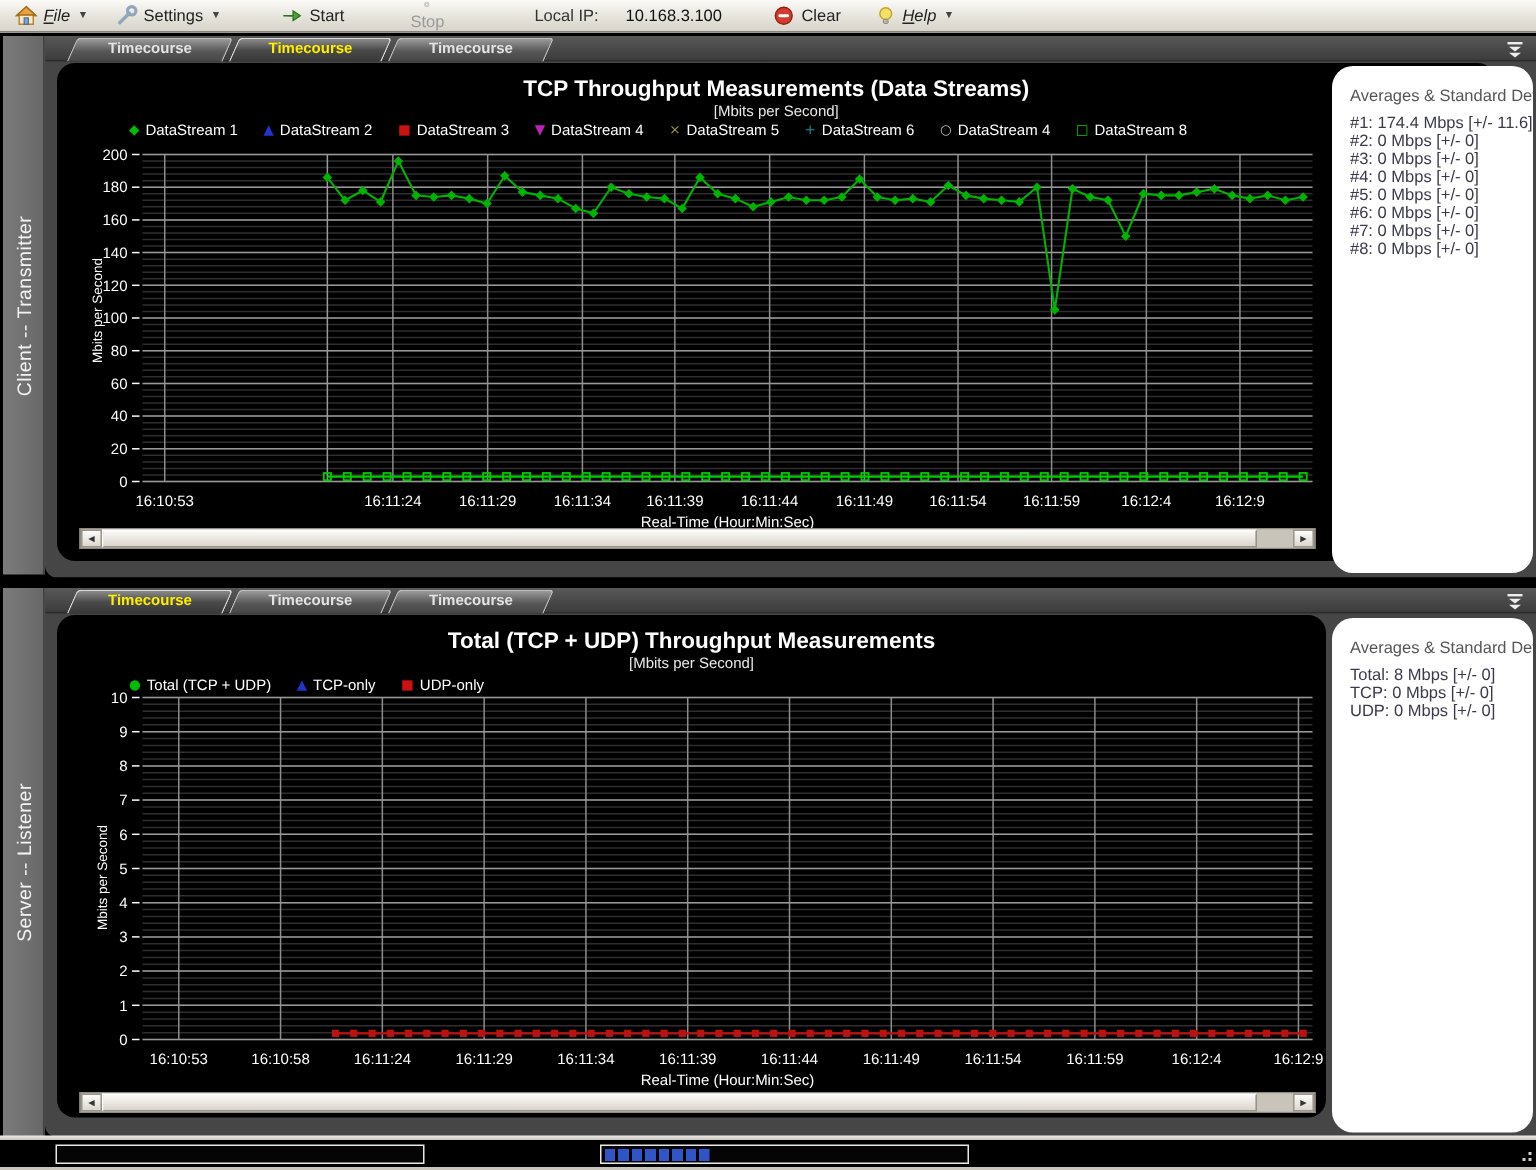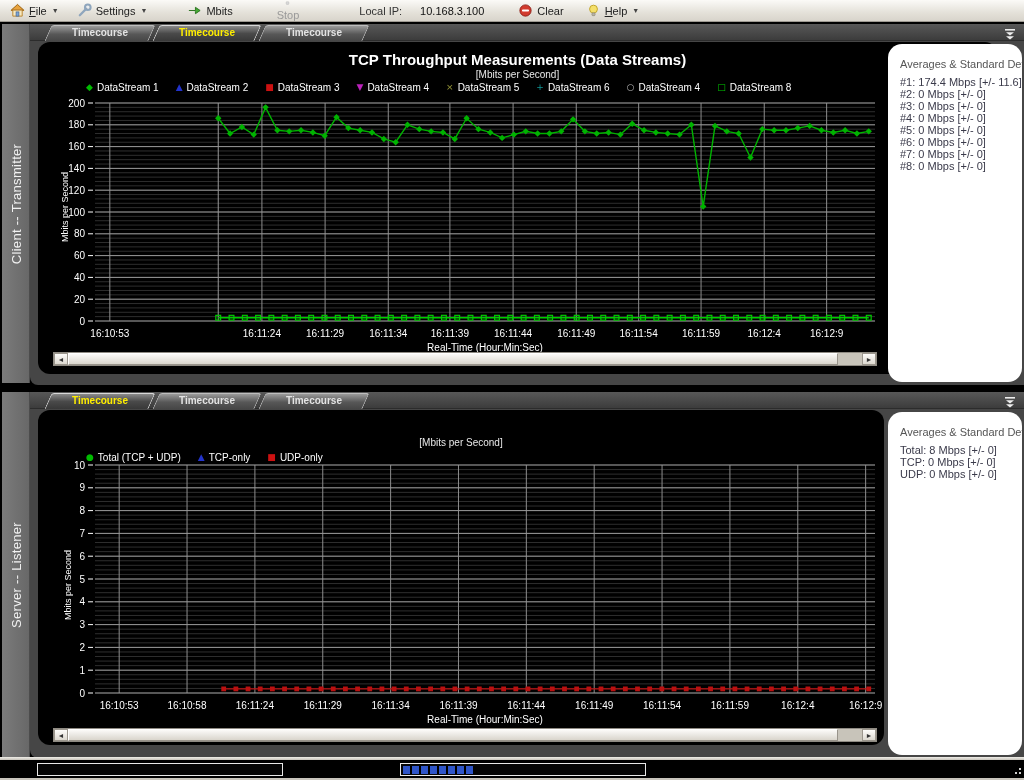--- a/index.html
+++ b/index.html
@@ -6,21 +6,21 @@
   html,body { background:#000; }
   body { font-family:"Liberation Sans", sans-serif; }
   #app { position:relative; width:1024px; height:780px; background:#000; overflow:hidden; }
 
   
   .toolbar { position:absolute; left:0; top:0; width:1024px; height:22px;
     background:linear-gradient(#fbfaf7,#e4e1d9 60%,#d8d4cb);
     border-bottom:1px solid #9e9a92; display:flex; align-items:center; font-size:11px; color:#222; }
   .tb-item { display:flex; align-items:center; gap:4px; height:20px; padding:0 4px; cursor:default; }
   .tb-item.disabled { color:#9a9a9a;flex-direction:column; }
-  .mnemonic { display:inline-block; }
+  .mnemonic { display:inline-block;font-style:italic; }
   .mnemonic::first-letter { text-decoration:underline; }
   .dd-arrow { font-size:7px; color:#444; margin-left:1px; }
   .tb-label { color:#333; }
   .tb-value { color:#111; }
   .icon16 { width:15px; height:15px; display:inline-block; }
   .star-glyph { color:#f0c235; font-size:13px; font-family:"DejaVu Sans", sans-serif; text-shadow:0 0 1px #b98d1b; }
 
   
   .side-strip { position:absolute; left:2px; width:28px; background:linear-gradient(90deg,#7b7b7b,#686868); border-right:1px solid #4c4c4c; }
   .side-strip span { position:absolute; left:50%; top:50%; transform:translate(-50%,-50%) rotate(-90deg); white-space:nowrap; color:#f2f2f2; font-size:13px; letter-spacing:.3px; }
@@ -91,21 +91,21 @@
         <circle cx="11.5" cy="4.5" r="3" fill="none" stroke="#8fa6bd" stroke-width="2.2"></circle>
         <circle cx="11.5" cy="4.5" r="1.2" fill="#e9edf2"></circle>
       </svg>
       <span>Settings</span>
       <span class="dd-arrow">▼</span>
     </div>
     <div class="tb-item" style="margin-left:32px">
       <svg class="icon16" viewBox="0 0 16 16">
         <path d="M2 8 h7 v-3.4 L14 8 L9 11.4 V8.9" fill="#44aa33" stroke="#2c7220" stroke-width="1"></path>
       </svg>
-      <span>Mbits</span>
+      <span>Start</span>
     </div>
     <div class="tb-item disabled" style="margin-left:36px">
       <svg class="icon16" viewBox="0 0 16 16">
         <rect x="2.5" y="2.5" width="11" height="11" rx="2.5" fill="#c9c9c9" stroke="#a8a8a8"></rect>
         <path d="M5.5 5.5 L10.5 10.5 M10.5 5.5 L5.5 10.5" stroke="#fff" stroke-width="1.8"></path>
       </svg>
       <span>Stop</span>
     </div>
     <div class="tb-item" style="margin-left:52px">
       <span class="tb-label">Local IP:</span>
@@ -456,20 +456,21 @@
       <div class="collapse-btn" style="right:6px">
         <svg width="16" height="12" viewBox="0 0 16 12">
           <rect x="3" y="0" width="10" height="1.6" fill="#eee"></rect>
           <polygon points="4,3.2 12,3.2 8,6.4" fill="#eee"></polygon>
           <polygon points="4,7.2 12,7.2 8,10.4" fill="#eee"></polygon>
         </svg>
       </div>
     </div>
 
     <div class="chartbox" style="top:18px;width:846px;height:335px;">
+      <div class="chart-title" style="top:9px">Total (TCP + UDP) Throughput Measurements</div>
       <div class="chart-sub" style="top:27px">[Mbits per Second]</div>
       <div class="legend" style="left:48px;top:42px;">
         <span class="li">
             <span class="mk" style="color: rgb(0, 187, 0);">●</span>
             <span>Total (TCP + UDP)</span>
           </span>
         <span class="li">
             <span class="mk" style="color: rgb(34, 51, 204);">▲</span>
             <span>TCP-only</span>
           </span>

